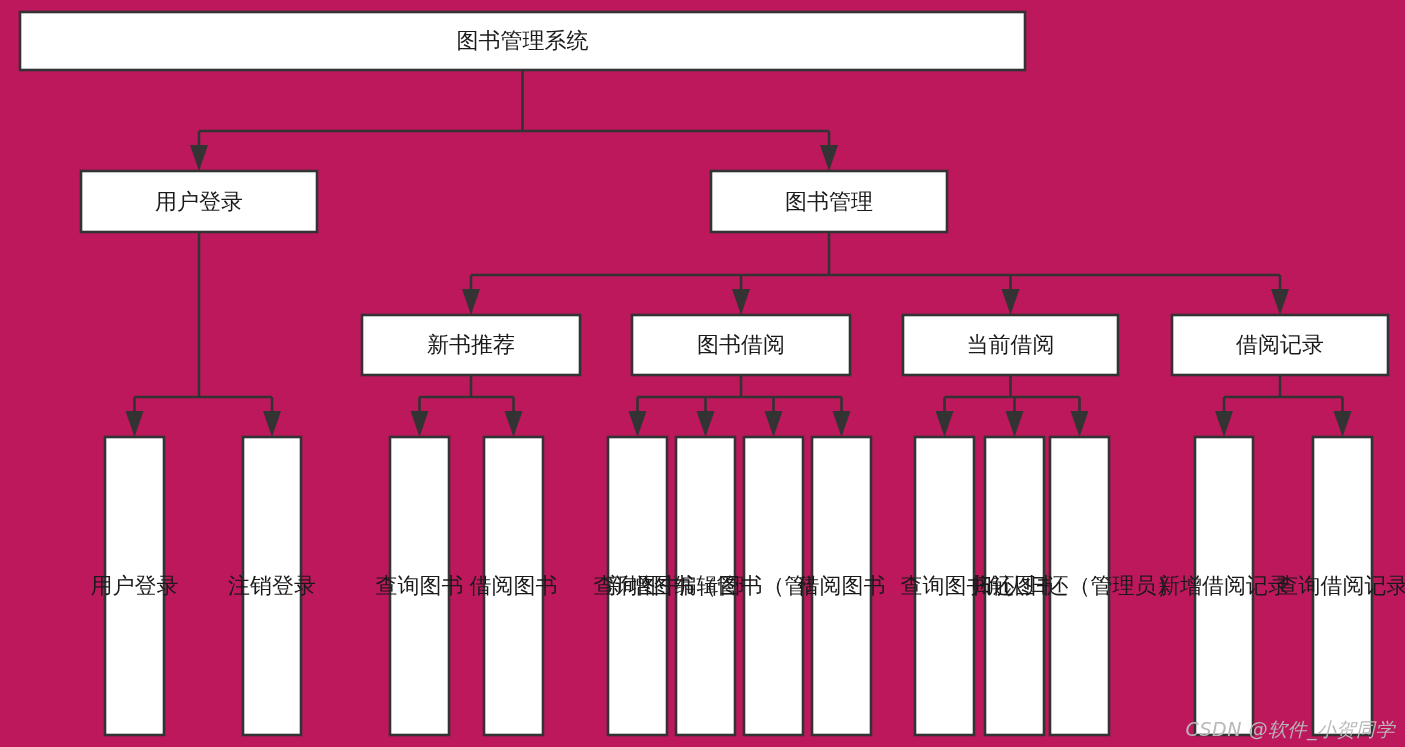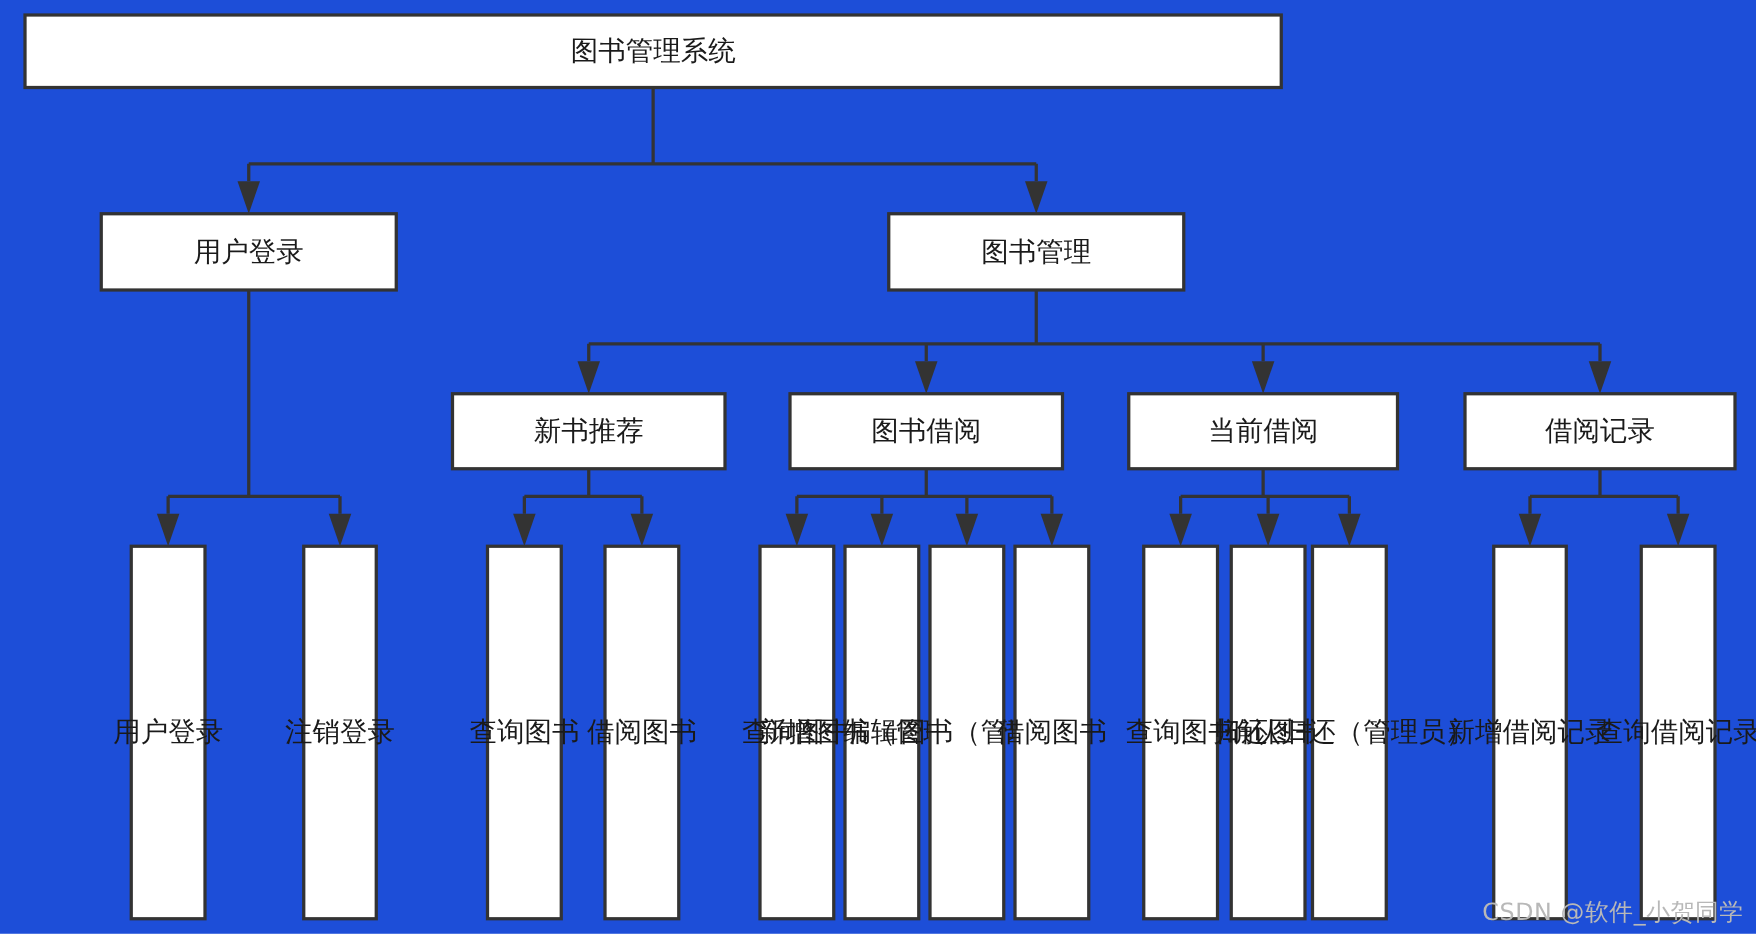--- a/index.html
+++ b/index.html
@@ -10,21 +10,21 @@
   body {
     width: 1405px;
     height: 747px;
     font-family: "DejaVu Sans", "Liberation Sans", sans-serif;
     overflow: hidden;
   }
   #diagram-root {
     position: relative;
     width: 1405px;
     height: 747px;
-    background: #1d4ed8;
+    background: #be185d;
   }
   svg#tree-svg {
     position: absolute;
     left: 0;
     top: 0;
     width: 1405px;
     height: 747px;
     display: block;
   }
   .node-rect {
@@ -51,20 +51,21 @@
   }
   .watermark-text {
     position: absolute;
     right: 10px;
     bottom: 4px;
     font-family: "DejaVu Sans", "Liberation Sans", sans-serif;
     font-size: 19px;
     color: #b8b8b8;
     white-space: nowrap;
     letter-spacing: 0.5px;
+    font-style: italic;
   }
 </style>
 </head>
 <body>
 
 <div id="diagram-root">
   <svg id="tree-svg" viewBox="0 0 1405 747" xmlns="http://www.w3.org/2000/svg">
     <g id="connectors-layer">
         <line x1="522.5" y1="70" x2="522.5" y2="131" class="connector"></line>
         <line x1="199" y1="131" x2="829" y2="131" class="connector"></line>

